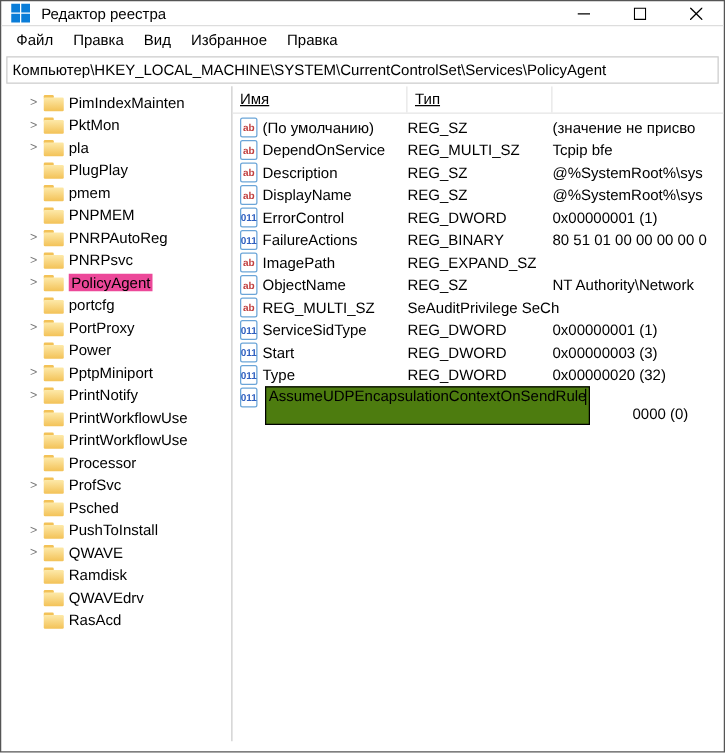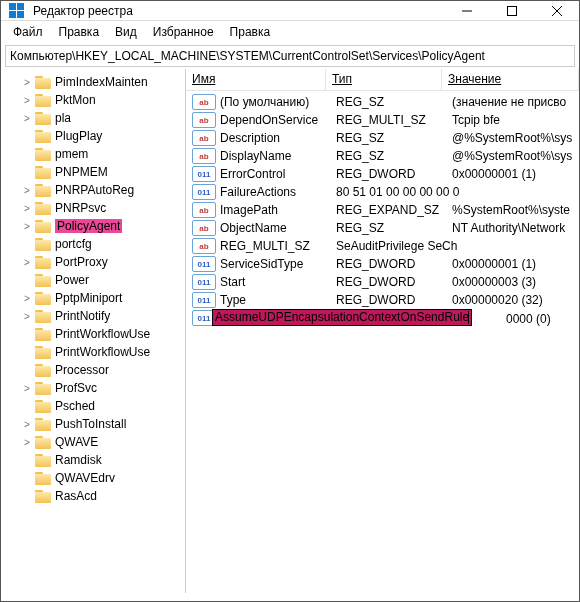--- a/index.html
+++ b/index.html
@@ -22,30 +22,30 @@
 .tree-item .folder-icon::after { content: ""; position: absolute; top: 2px; left: 0; width: 16px; height: 11px; background: linear-gradient(#fde9a9,#f3c257); border-radius: 1px; }
 .tree-item.selected .label { background: #ec4899; padding: 0 2px; }
 .list { flex: 1; overflow: hidden; }
 .list-header { display: flex; height: 22px; border-bottom: 1px solid #e5e5e5; }
 .list-header div { padding: 3px 6px; border-right: 1px solid #e5e5e5; white-space: nowrap; overflow: hidden; text-decoration: underline; }
 .col-name { width: 140px; }
 .col-type { width: 116px; }
 .col-val { flex: 1; }
 .list-body { padding-top: 2px; }
 .list-row { display: flex; align-items: center; height: 18px; position: relative; }
-.list-row .val-icon { width: 24px; height: 16px; margin: 0 4px 0 6px; border: 1px solid #6ba5d8; border-radius: 2px; display: flex; align-items: center; justify-content: center; font-size: 8px; font-weight: bold; flex-shrink: 0; }
+.list-row .val-icon { width: 14px; height: 16px; margin: 0 4px 0 6px; border: 1px solid #6ba5d8; border-radius: 2px; display: flex; align-items: center; justify-content: center; font-size: 8px; font-weight: bold; flex-shrink: 0; }
 .val-icon.str { color: #c04040; }
 .val-icon.bin { color: #3060c0; }
 .list-row .cell { white-space: nowrap; overflow: hidden; padding-right: 4px; }
 .list-row .c-name { width: 116px; }
 .list-row .c-type { width: 116px; }
 .list-row .c-val { flex: 1; }
-.edit-box { position: absolute; left: 26px; top: 0; background: #be185d; border: 1px solid #000; padding: 0 2px; height: 17px; line-height: 15px; z-index: 2; white-space: nowrap; }
+.edit-box { position: absolute; left: 26px; top: 0; background: #4d7c0f; border: 1px solid #000; padding: 0 2px; height: 31px; line-height: 15px; z-index: 2; white-space: nowrap; }
 .edit-box::after { content: ""; position: absolute; right: 2px; top: 1px; width: 1px; height: 13px; background: #000; }
-.post-edit { position: absolute; left: 320px; top: 1px; line-height: 18px; white-space: nowrap; }
+.post-edit { position: absolute; left: 320px; top: 13px; line-height: 18px; white-space: nowrap; }
 </style>
 </head>
 <body>
 
 <div class="titlebar">
   <div class="app-icon">
       <span></span>
       <span></span>
       <span></span>
       <span></span>
@@ -201,21 +201,20 @@
       <div class="tree-item">
         <span class="expander"></span>
         <span class="folder-icon"></span>
         <span class="label">RasAcd</span>
       </div>
     </div>
   <div class="list">
     <div class="list-header">
       <div class="col-name">Имя</div>
       <div class="col-type">Тип</div>
-      <div class="col-val">Значение</div>
     </div>
     <div class="list-body" id="listbody">
         <div class="list-row">
           <div class="val-icon str">ab</div>
           <div class="cell c-name">(По умолчанию)</div>
           <div class="cell c-type">REG_SZ</div>
           <div class="cell c-val">(значение не присво</div>
         </div>
         <div class="list-row">
           <div class="val-icon str">ab</div>
@@ -237,27 +236,27 @@
         </div>
         <div class="list-row">
           <div class="val-icon bin">011</div>
           <div class="cell c-name">ErrorControl</div>
           <div class="cell c-type">REG_DWORD</div>
           <div class="cell c-val">0x00000001 (1)</div>
         </div>
         <div class="list-row">
           <div class="val-icon bin">011</div>
           <div class="cell c-name">FailureActions</div>
+          <div class="cell c-type">REG_BINARY</div>
           <div class="cell c-val">80 51 01 00 00 00 00 0</div>
         </div>
         <div class="list-row">
           <div class="val-icon str">ab</div>
           <div class="cell c-name">ImagePath</div>
           <div class="cell c-type">REG_EXPAND_SZ</div>
-          <div class="cell c-val">%SystemRoot%\syste</div>
         </div>
         <div class="list-row">
           <div class="val-icon str">ab</div>
           <div class="cell c-name">ObjectName</div>
           <div class="cell c-type">REG_SZ</div>
           <div class="cell c-val">NT Authority\Network</div>
         </div>
         <div class="list-row">
           <div class="val-icon str">ab</div>
           <div class="cell c-type">REG_MULTI_SZ</div>

